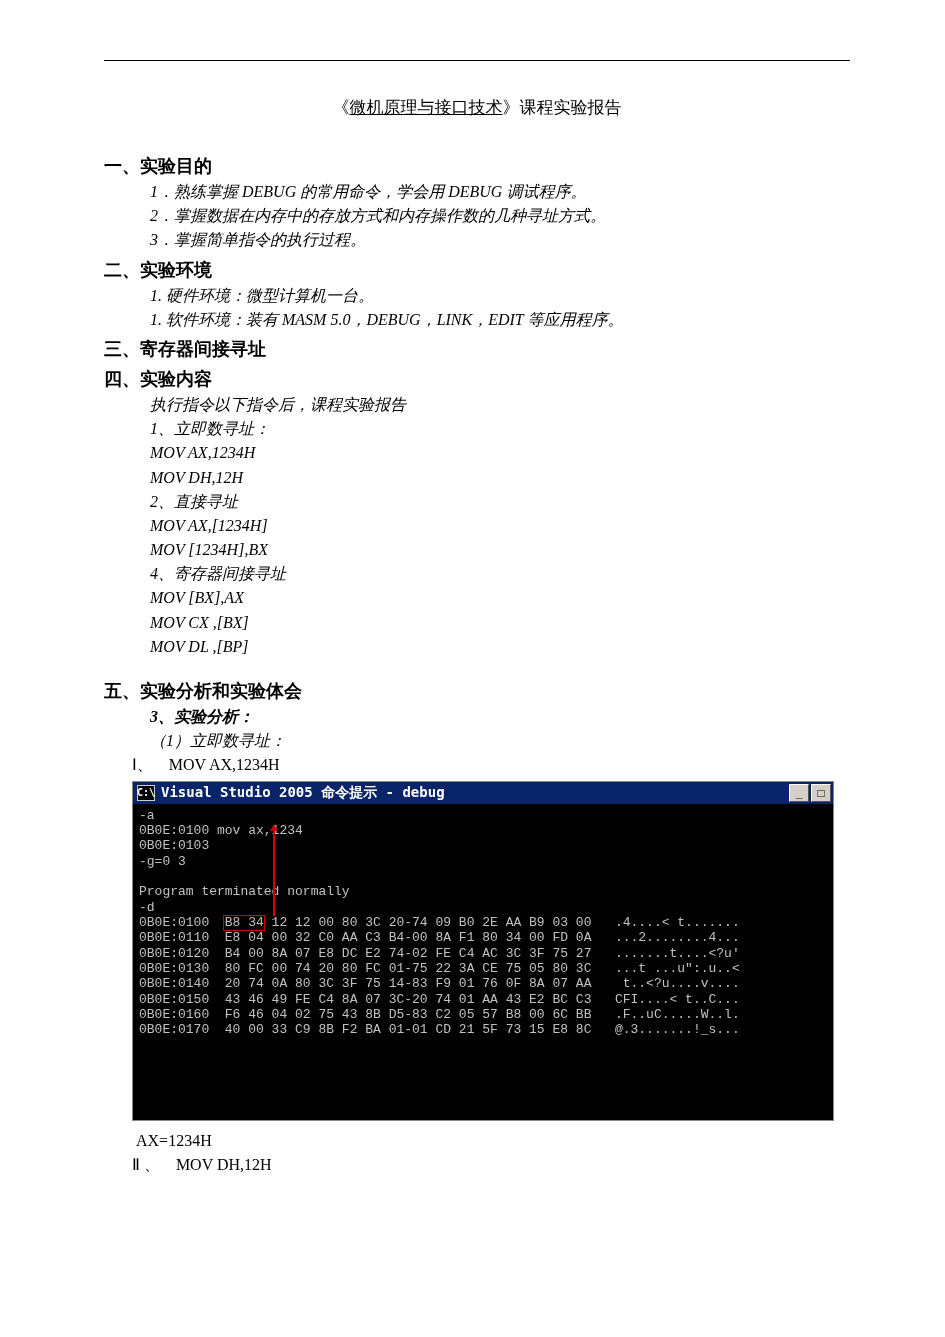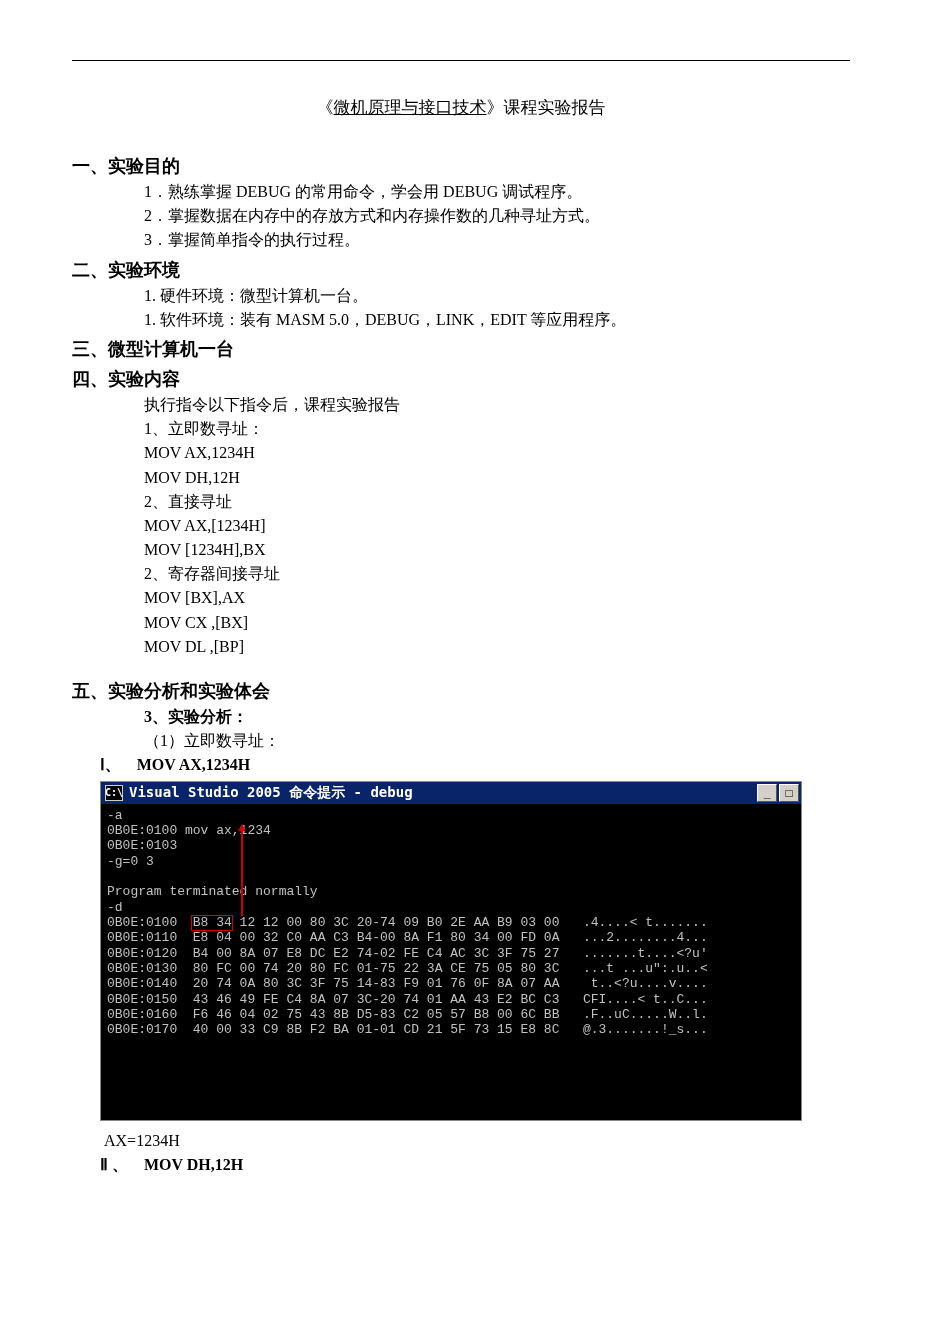--- a/index.html
+++ b/index.html
@@ -5,50 +5,50 @@
   body {
     margin: 0;
     padding: 0;
     background: #fff;
     font-family: "SimSun", "宋体", serif;
     font-size: 16px;
     color: #000;
     width: 945px;
   }
   .page {
-    padding: 60px 95px 60px 72px;
+    padding: 60px 95px 60px 104px;
   }
   .hr-top {
     border: none;
     border-top: 1.5px solid #000;
     margin: 0 0 35px 0;
   }
   .title {
     text-align: center;
     font-size: 17px;
     margin-bottom: 35px;
   }
   .title .ul {
     text-decoration: underline;
   }
   .section-heading {
     font-weight: bold;
     font-size: 18px;
     margin: 6px 0 2px 0;
   }
   .indent-block {
-    margin-left: 72px;
+    margin-left: 46px;
+    font-style: italic;
   }
   .li-line {
     margin: 1px 0;
     line-height: 1.45;
   }
   .subindent {
     margin-left: 28px;
-    font-weight: bold;
   }
   .subindent2 {
     margin-left: 32px;
   }
   .spacer-med { height: 14px; }
 
   
   .term-wrap {
     margin: 4px 0 8px 28px;
     width: 700px;
@@ -141,35 +141,35 @@
     <div class="li-line">2．掌握数据在内存中的存放方式和内存操作数的几种寻址方式。</div>
     <div class="li-line">3．掌握简单指令的执行过程。</div>
   </div>
 
   <div class="section-heading">二、实验环境</div>
   <div class="indent-block">
     <div class="li-line">1.  硬件环境：微型计算机一台。</div>
     <div class="li-line">1.  软件环境：装有 MASM 5.0，DEBUG，LINK，EDIT 等应用程序。</div>
   </div>
 
-  <div class="section-heading">三、微型计算机一台</div>
+  <div class="section-heading">三、寄存器间接寻址</div>
 
   <div class="section-heading">四、实验内容</div>
   <div class="indent-block">
     <div class="li-line">执行指令以下指令后，课程实验报告</div>
 
     <div class="li-line">1、立即数寻址：</div>
     <div class="li-line">MOV  AX,1234H</div>
     <div class="li-line">MOV  DH,12H</div>
 
     <div class="li-line">2、直接寻址</div>
     <div class="li-line">MOV  AX,[1234H]</div>
     <div class="li-line">MOV  [1234H],BX</div>
 
-    <div class="li-line">2、寄存器间接寻址</div>
+    <div class="li-line">4、寄存器间接寻址</div>
     <div class="li-line">MOV  [BX],AX</div>
     <div class="li-line">MOV  CX  ,[BX]</div>
     <div class="li-line">MOV  DL  ,[BP]</div>
   </div>
 
   <div class="spacer-med"></div>
 
   <div class="section-heading">五、实验分析和实验体会</div>
   <div class="indent-block">
     <div class="li-line" style="font-weight:bold;">3、实验分析：</div>

